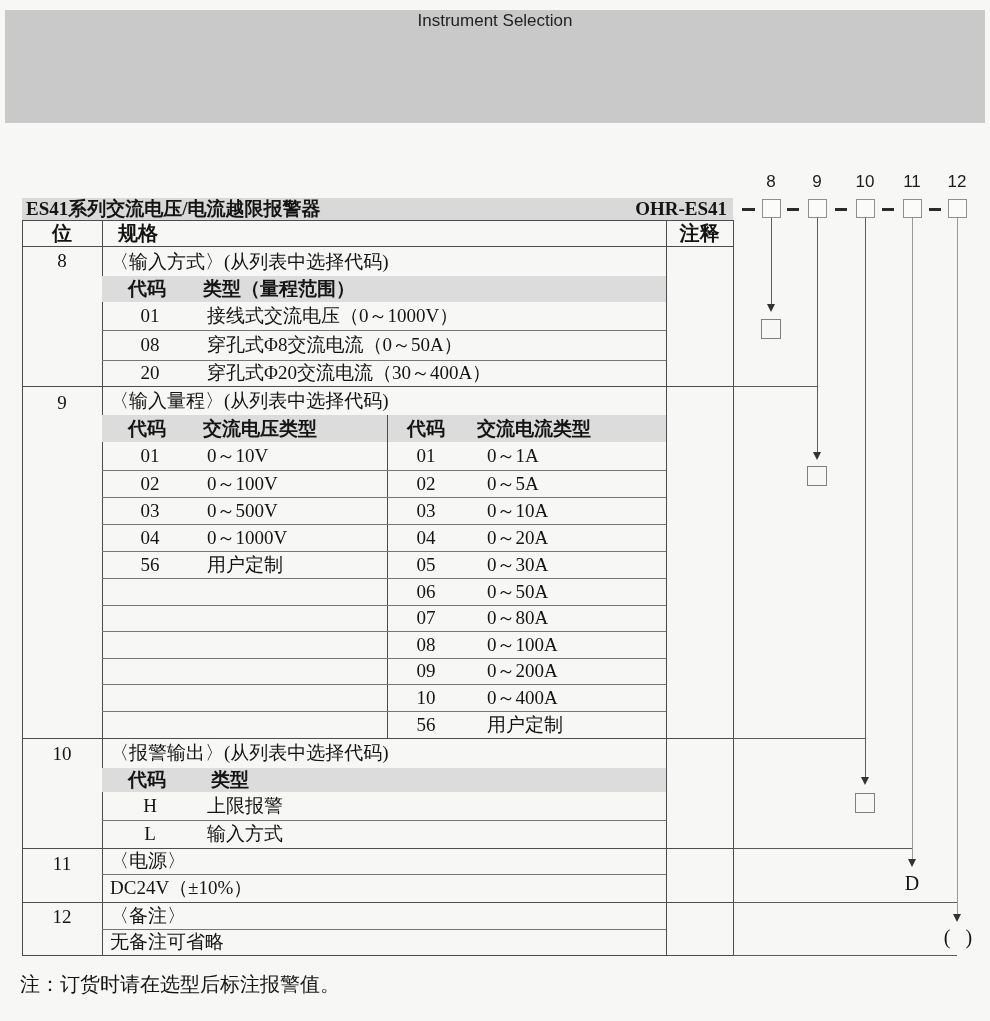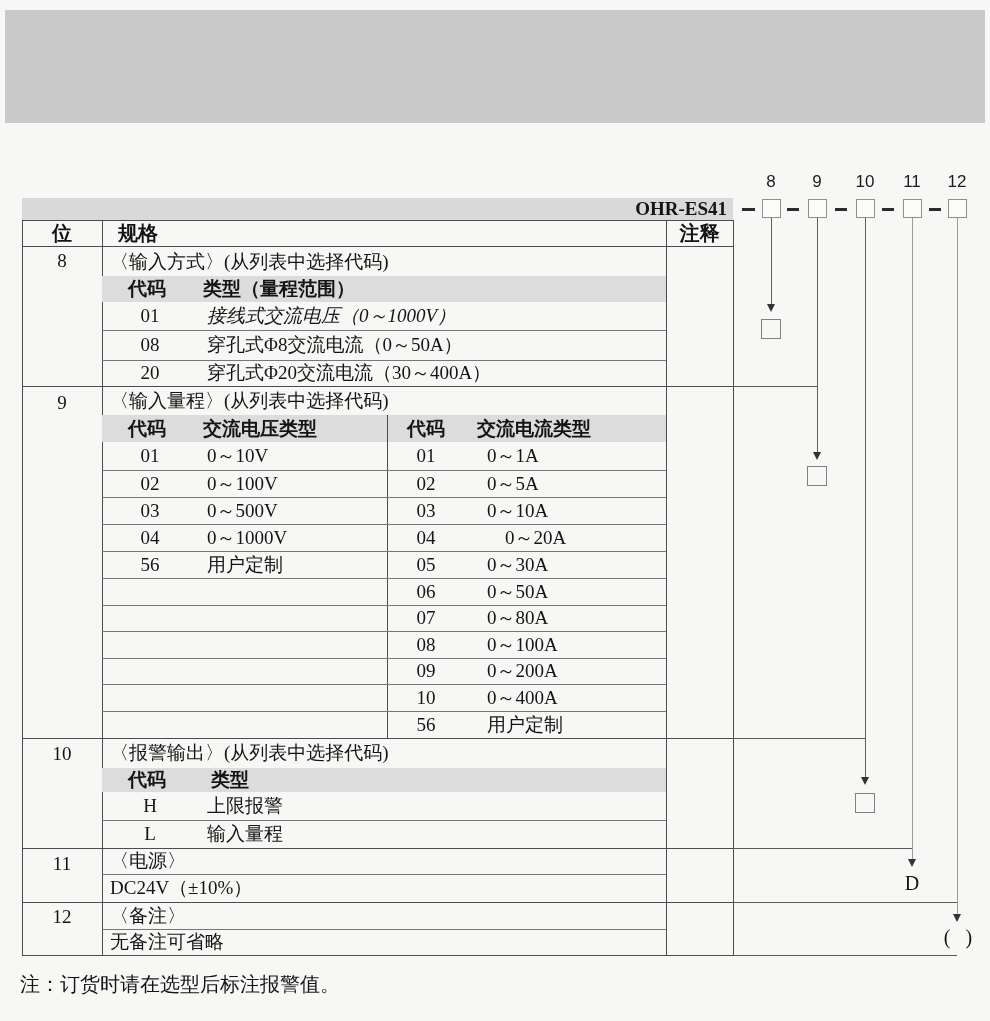--- a/index.html
+++ b/index.html
@@ -35,23 +35,25 @@
   .sbox{position:absolute;width:18px;height:18px;border:1px solid #808080;}
   .arrow{position:absolute;width:0;height:0;border-left:4px solid transparent;
          border-right:4px solid transparent;border-top:8px solid #333;}
   .foot{position:absolute;left:20px;top:971px;font-size:20px;white-space:nowrap;}
   .parens{word-spacing:10px;}
 </style>
 </head>
 <body>
 
 <div class="hero">
+  <div class="hero-sub">Instrument Selection</div>
 </div>
 
 <div class="titlebar">
+  <span class="tname">ES41系列交流电压/电流越限报警器</span>
   <span class="tmodel">OHR-ES41</span>
 </div>
 
 <div class="hl" style="left:22px;top:220px;width:711px;"></div>
 <div class="hl" style="left:22px;top:246px;width:711px;"></div>
 <div class="hl" style="left:22px;top:386px;width:711px;"></div>
 <div class="hl" style="left:22px;top:738px;width:711px;"></div>
 <div class="hl" style="left:22px;top:848px;width:711px;"></div>
 <div class="hl" style="left:22px;top:902px;width:711px;"></div>
 <div class="hl" style="left:22px;top:955px;width:711px;"></div>
@@ -70,21 +72,21 @@
 <div class="cell bold" style="left:118px;top:220px;line-height:26px;font-size:20px;">规格</div>
 <div class="cell ctr bold" style="left:666px;top:220px;width:67px;line-height:26px;font-size:20px;text-align:center;">注释</div>
 
 <div class="cell ctr" style="left:22px;top:248px;width:80px;line-height:26px;">8</div>
 <div class="cell" style="left:110px;top:248px;line-height:28px;">〈输入方式〉(从列表中选择代码)</div>
 <div class="band" style="top:276px;height:26px;"></div>
 <div class="cell ctr bold" style="left:109px;top:276px;width:76px;line-height:26px;">代码</div>
 <div class="cell bold" style="left:203px;top:276px;line-height:26px;">类型（量程范围）</div>
 
 <div class="cell ctr" style="left:110px;top:302px;width:80px;line-height:28px;">01</div>
-<div class="cell" style="left:207px;top:302px;line-height:28px;font-style:italic;">接线式交流电压（0～1000V）</div>
+<div class="cell" style="left:207px;top:302px;line-height:28px;">接线式交流电压（0～1000V）</div>
 <div class="hl2" style="left:102px;top:330px;width:564px;"></div>
 <div class="cell ctr" style="left:110px;top:330px;width:80px;line-height:30px;">08</div>
 <div class="cell" style="left:207px;top:330px;line-height:30px;">穿孔式Φ8交流电流（0～50A）</div>
 <div class="hl2" style="left:102px;top:360px;width:564px;"></div>
 <div class="cell ctr" style="left:110px;top:360px;width:80px;line-height:26px;">20</div>
 <div class="cell" style="left:207px;top:360px;line-height:26px;">穿孔式Φ20交流电流（30～400A）</div>
 
 <div class="cell ctr" style="left:22px;top:390px;width:80px;line-height:26px;">9</div>
 <div class="cell" style="left:110px;top:387px;line-height:28px;">〈输入量程〉(从列表中选择代码)</div>
 <div class="band" style="top:415px;height:27px;"></div>
@@ -116,21 +118,21 @@
 <div class="cell ctr" style="left:110px;top:551px;width:80px;line-height:27px;">56</div>
 <div class="cell" style="left:207px;top:551px;line-height:27px;">用户定制</div>
 
 <div class="cell ctr" style="left:388px;top:442px;width:76px;line-height:28px;">01</div>
 <div class="cell" style="left:487px;top:442px;line-height:28px;">0～1A</div>
 <div class="cell ctr" style="left:388px;top:470px;width:76px;line-height:27px;">02</div>
 <div class="cell" style="left:487px;top:470px;line-height:27px;">0～5A</div>
 <div class="cell ctr" style="left:388px;top:497px;width:76px;line-height:27px;">03</div>
 <div class="cell" style="left:487px;top:497px;line-height:27px;">0～10A</div>
 <div class="cell ctr" style="left:388px;top:524px;width:76px;line-height:27px;">04</div>
-<div class="cell" style="left:505px;top:524px;line-height:27px;">0～20A</div>
+<div class="cell" style="left:487px;top:524px;line-height:27px;">0～20A</div>
 <div class="cell ctr" style="left:388px;top:551px;width:76px;line-height:27px;">05</div>
 <div class="cell" style="left:487px;top:551px;line-height:27px;">0～30A</div>
 <div class="cell ctr" style="left:388px;top:578px;width:76px;line-height:27px;">06</div>
 <div class="cell" style="left:487px;top:578px;line-height:27px;">0～50A</div>
 <div class="cell ctr" style="left:388px;top:605px;width:76px;line-height:26px;">07</div>
 <div class="cell" style="left:487px;top:605px;line-height:26px;">0～80A</div>
 <div class="cell ctr" style="left:388px;top:631px;width:76px;line-height:27px;">08</div>
 <div class="cell" style="left:487px;top:631px;line-height:27px;">0～100A</div>
 <div class="cell ctr" style="left:388px;top:658px;width:76px;line-height:26px;">09</div>
 <div class="cell" style="left:487px;top:658px;line-height:26px;">0～200A</div>
@@ -141,21 +143,21 @@
 
 <div class="cell ctr" style="left:22px;top:741px;width:80px;line-height:26px;">10</div>
 <div class="cell" style="left:110px;top:739px;line-height:28px;">〈报警输出〉(从列表中选择代码)</div>
 <div class="band" style="top:768px;height:24px;"></div>
 <div class="cell ctr bold" style="left:109px;top:768px;width:76px;line-height:24px;">代码</div>
 <div class="cell bold" style="left:203px;top:768px;line-height:24px;margin-left:8px;">类型</div>
 <div class="cell ctr" style="left:110px;top:792px;width:80px;line-height:28px;">H</div>
 <div class="cell" style="left:207px;top:792px;line-height:28px;">上限报警</div>
 <div class="hl2" style="left:102px;top:820px;width:564px;"></div>
 <div class="cell ctr" style="left:110px;top:820px;width:80px;line-height:28px;">L</div>
-<div class="cell" style="left:207px;top:820px;line-height:28px;">输入量程</div>
+<div class="cell" style="left:207px;top:820px;line-height:28px;">输入方式</div>
 
 <div class="cell ctr" style="left:22px;top:851px;width:80px;line-height:26px;">11</div>
 <div class="cell" style="left:110px;top:848px;line-height:26px;font-family:Liberation Serif, serif;">〈电源〉</div>
 <div class="hl2" style="left:102px;top:874px;width:564px;"></div>
 <div class="cell" style="left:110px;top:874px;line-height:28px;">DC24V（±10%）</div>
 
 <div class="cell ctr" style="left:22px;top:904px;width:80px;line-height:26px;">12</div>
 <div class="cell" style="left:110px;top:902px;line-height:27px;">〈备注〉</div>
 <div class="hl2" style="left:102px;top:929px;width:564px;"></div>
 <div class="cell" style="left:110px;top:929px;line-height:26px;">无备注可省略</div>

